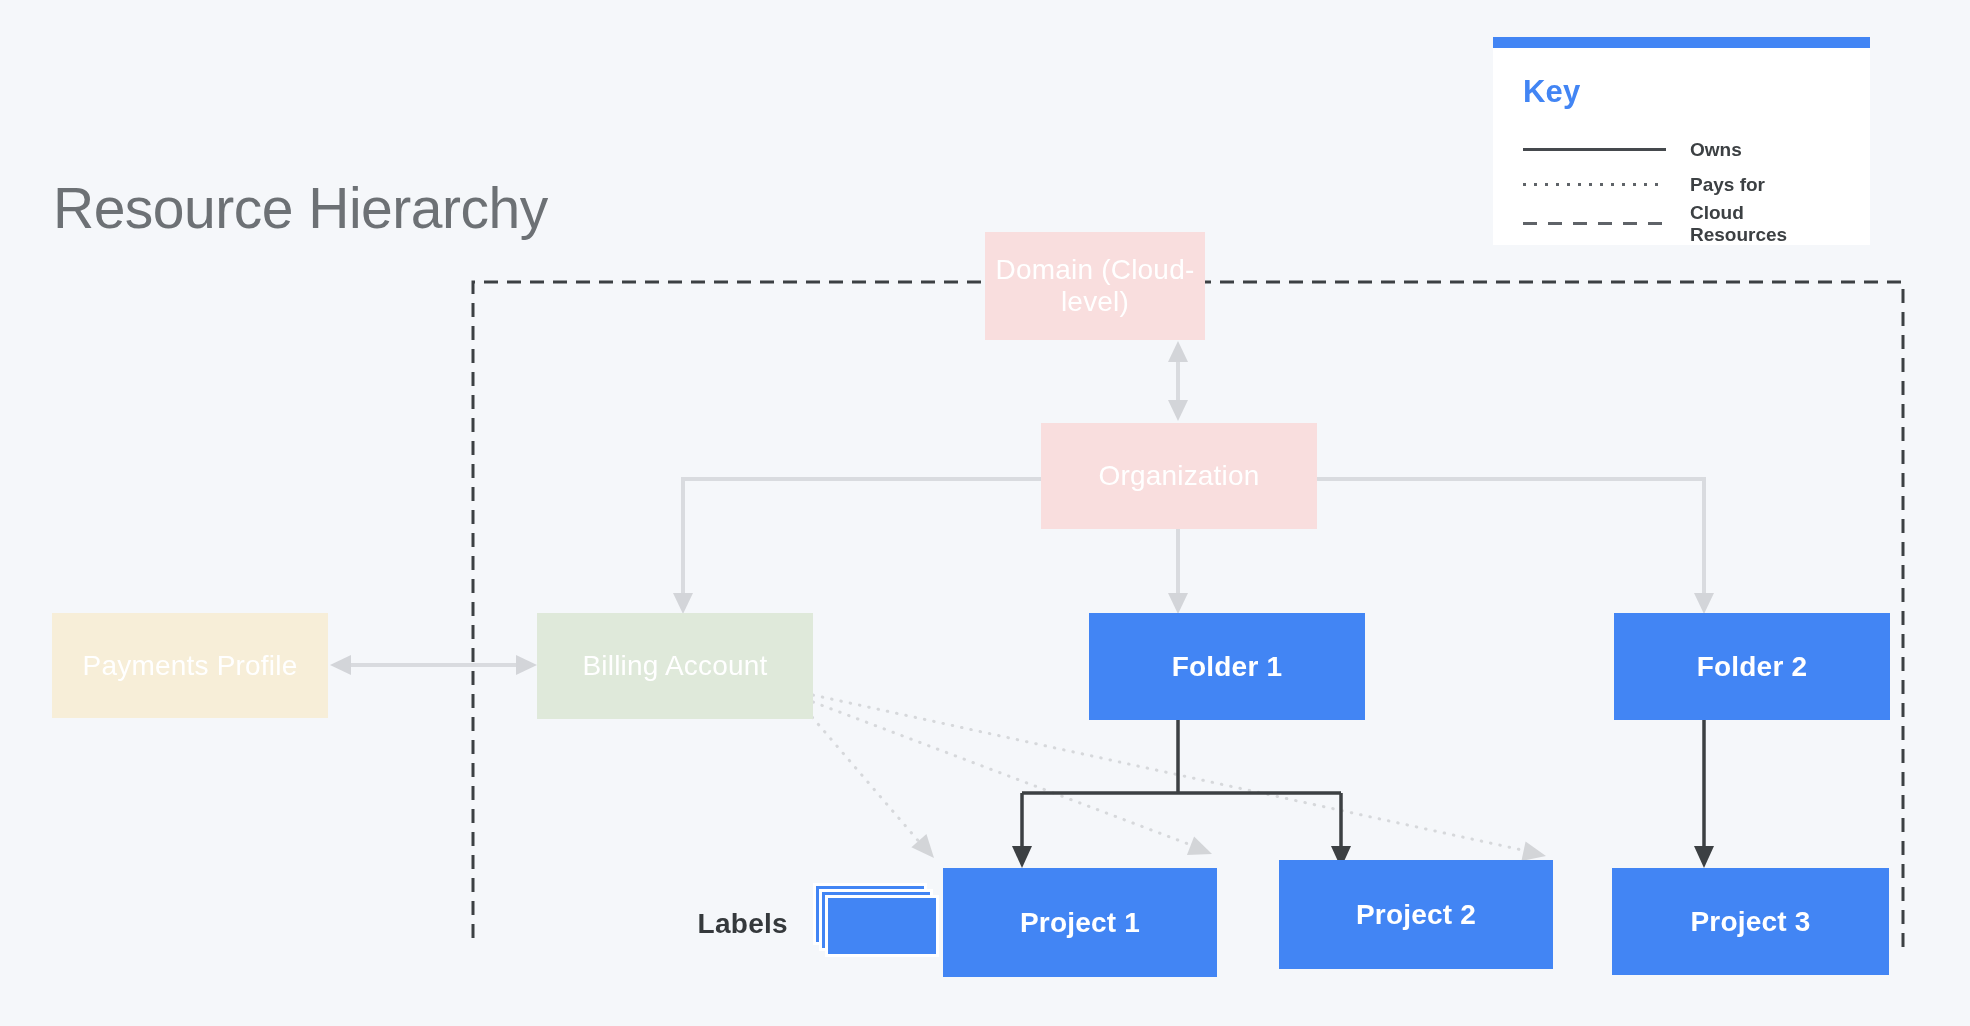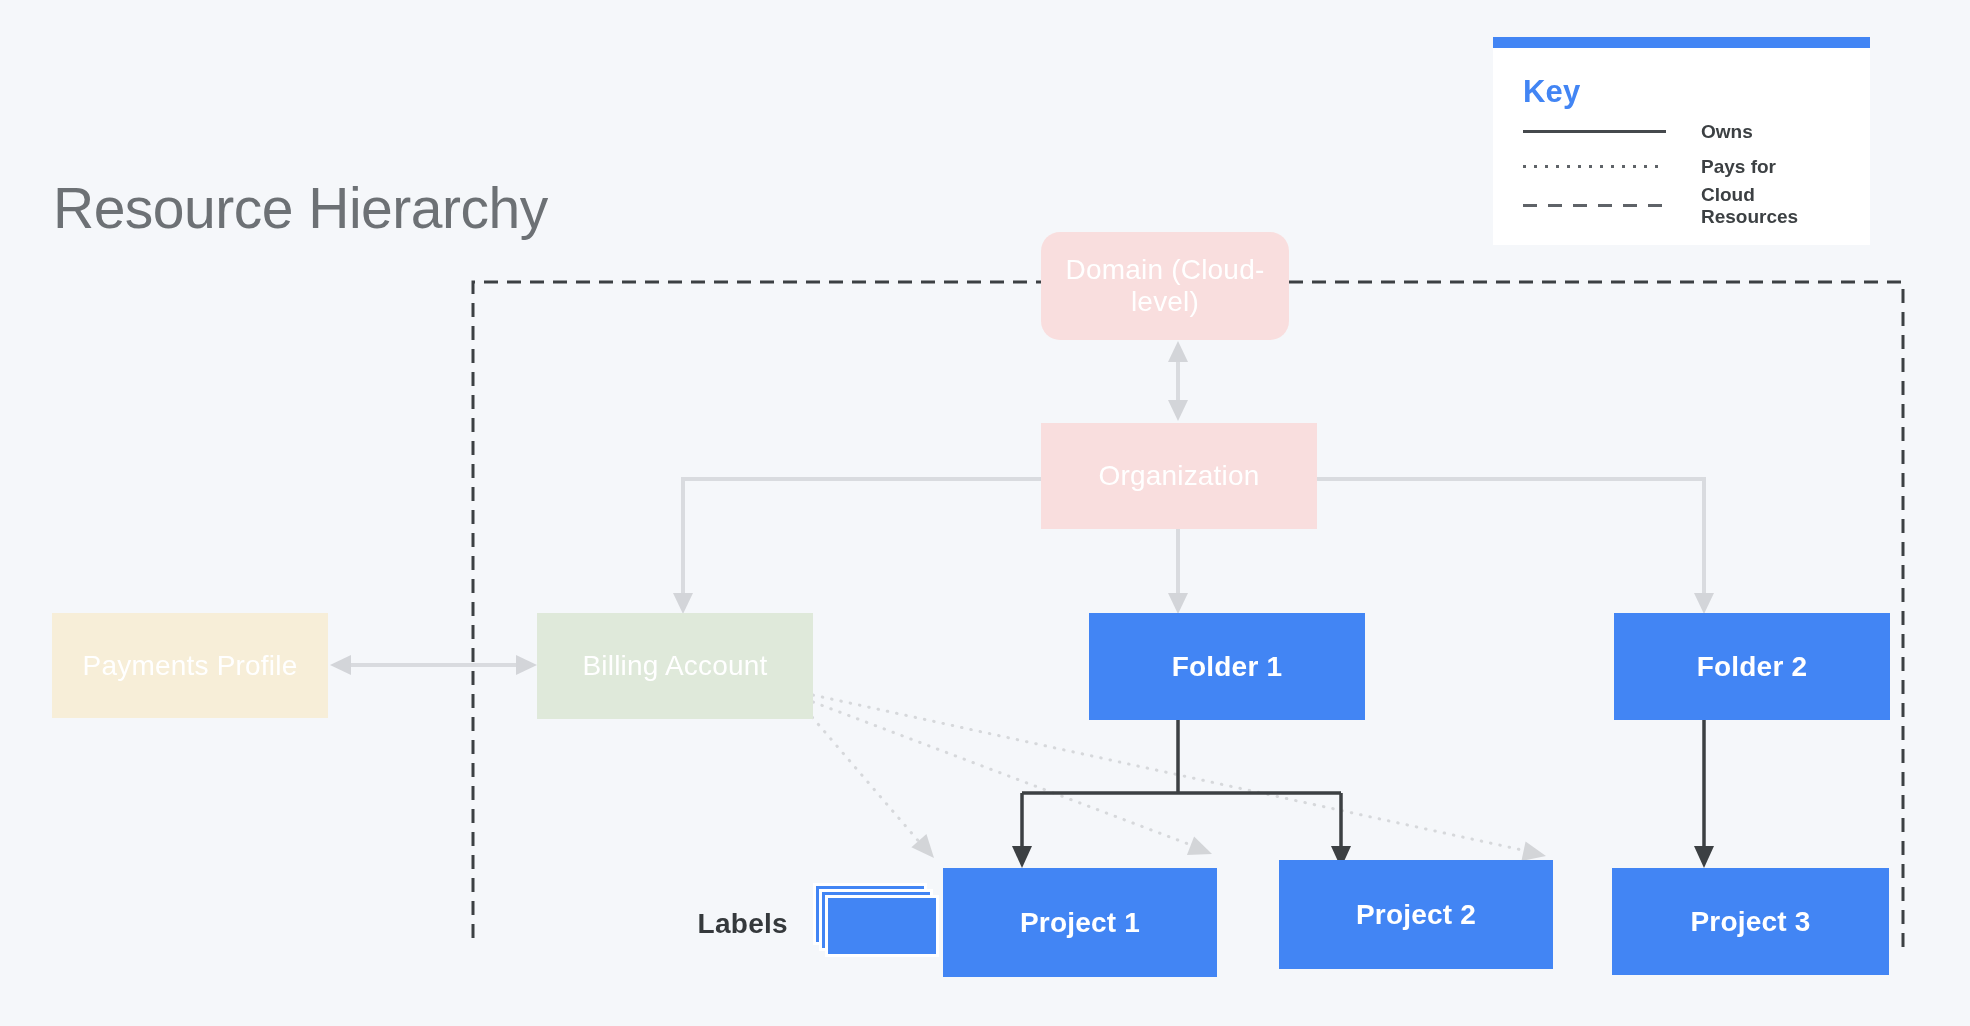--- a/index.html
+++ b/index.html
@@ -20,48 +20,48 @@
   
   .node{
     position:absolute;display:flex;align-items:center;justify-content:center;
     color:#ffffff;font-size:28px;text-align:center;letter-spacing:0.2px;
   }
   .node.blue{background:#4285f4;font-weight:bold;margin-left:48px;}
   .node.pink{background:#f9dede;}
   .node.green{background:#dfe9da;}
   .node.cream{background:#f7eed8;}
 
-  #node-domain{left:1041px;top:232px;width:248px;height:108px;border-radius:19px;}
+  #node-domain{left:985px;top:232px;width:220px;height:108px;}
   #node-organization{left:1041px;top:423px;width:276px;height:106px;}
   #node-payments{left:52px;top:613px;width:276px;height:105px;}
   #node-billing{left:537px;top:613px;width:276px;height:106px;}
   #node-folder1{left:1041px;top:613px;width:276px;height:107px;}
   #node-folder2{left:1566px;top:613px;width:276px;height:107px;}
   #node-project1{left:895px;top:868px;width:274px;height:109px;}
   #node-project2{left:1231px;top:860px;width:274px;height:109px;}
   #node-project3{left:1564px;top:868px;width:277px;height:107px;}
 
   
   .key-panel{
     position:absolute;left:1493px;top:37px;width:377px;height:208px;
     background:#ffffff;box-sizing:border-box;
   }
   .key-topbar{height:11px;background:#4285f4;}
   .key-heading{
-    margin:26px 0 4px 30px;
+    margin:26px 0 22px 30px;
     color:#4285f4;font-size:31px;font-weight:bold;letter-spacing:0.2px;
   }
   .legend{margin:0 0 0 30px;}
   .legend-row{display:flex;align-items:center;min-height:35px;}
   .legend-row .sample{width:143px;height:3px;flex:0 0 143px;}
   .sample-solid{background:#45494d;}
   .sample-dotted{background:repeating-linear-gradient(to right,#5f6368 0 3px,transparent 3px 11px);}
   .sample-dashed{background:repeating-linear-gradient(to right,#5f6368 0 14px,transparent 14px 25px);}
   .legend-row .legend-label{
-    margin-left:35px;width:130px;
+    margin-left:24px;width:130px;
     font-size:19px;font-weight:bold;color:#3c4043;line-height:1.15;
   }
 
   
   .labels-caption{
     position:absolute;left:660px;top:908px;width:128px;text-align:right;
     font-size:28px;font-weight:bold;color:#35393c;letter-spacing:0.3px;
   }
   .label-card{
     position:absolute;width:108px;height:56px;

